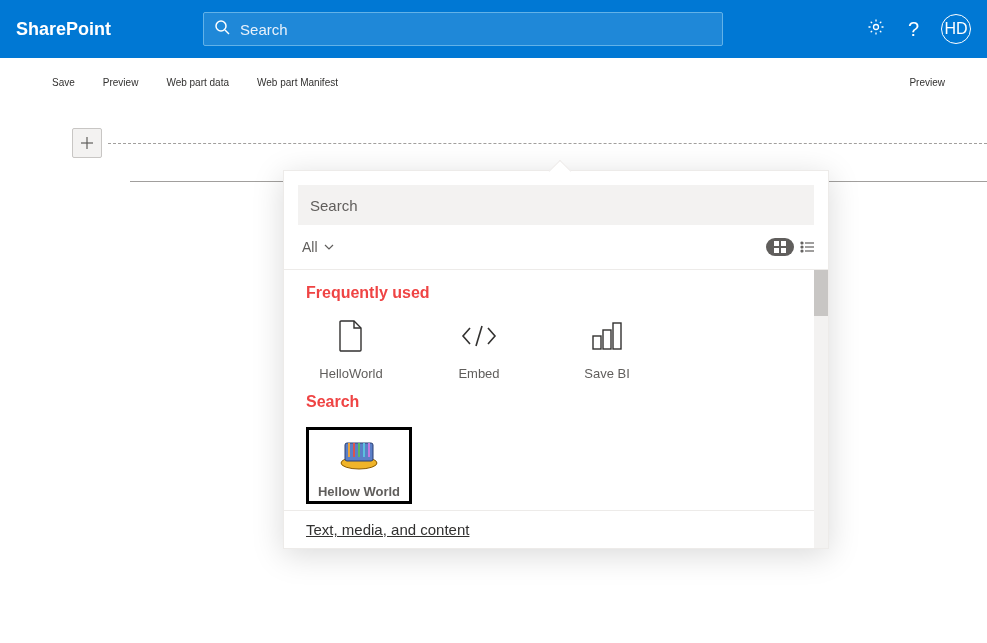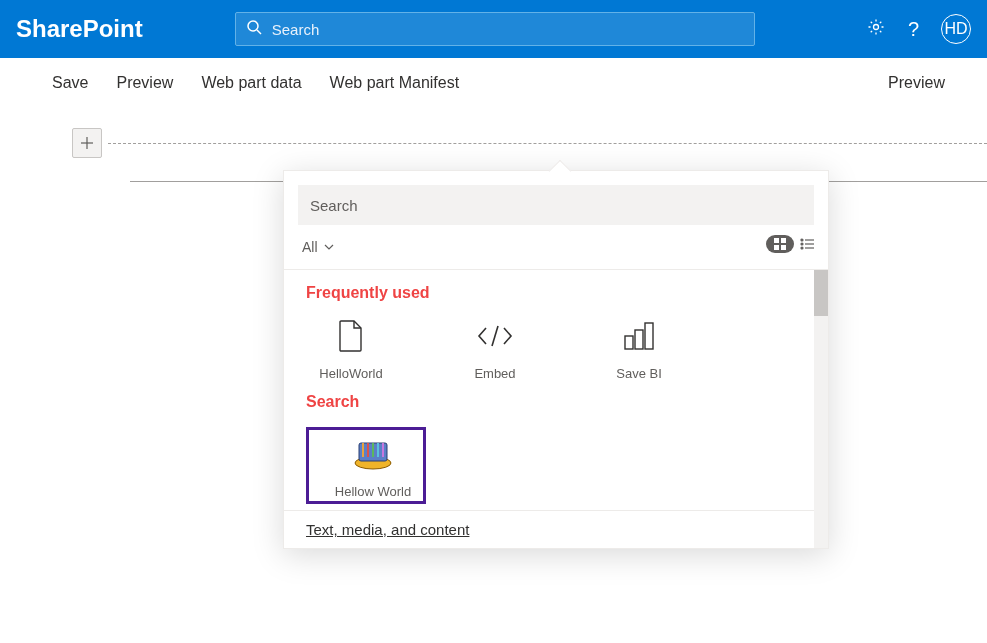--- a/index.html
+++ b/index.html
@@ -14,21 +14,21 @@
     .header {
       background: #0078d4;
       height: 58px;
       display: flex;
       align-items: center;
       padding: 0 16px;
       gap: 12px;
     }
     .brand {
       color: #fff;
-      font-size: 24px;
+      font-size: 18px;
       font-weight: 600;
       padding-right: 80px;
     }
     .search-wrap {
       flex: none;
       width: 520px;
     }
     .search-box {
       background: #1f88d8;
       border: 1px solid #62b2e8;
@@ -67,21 +67,21 @@
       font-weight: 400;
     }
     
     .cmdbar {
       height: 50px;
       display: flex;
       align-items: center;
       padding: 0 40px 0 50px;
       gap: 24px;
       color: #323130;
-      font-size: 16px;
+      font-size: 10px;
       border-bottom: 1px solid #fff;
     }
     .cmdbar-spacer { flex: 1; }
     .cmdbar button, .cmdbar a {
       background: none; border: none; font: inherit; color: inherit;
       cursor: pointer; padding: 4px 2px;
     }
     
     .canvas {
       position: relative;
@@ -154,21 +154,21 @@
       display: flex;
       align-items: center;
       padding: 0 12px;
     }
     .popup-search input {
       width: 100%; border: none; background: transparent; outline: none;
       font-size: 15px; color: #323130;
     }
     .popup-search input::placeholder { color: #605e5c; }
     .popup-toolbar {
-      display: flex; align-items: flex-start;
+      display: flex; align-items: center;
       padding: 0 14px 10px 14px;
       font-size: 14px; color: #605e5c;
     }
     .filter-btn {
       background: none; border: none; font: inherit; color: inherit;
       display: flex; align-items: center; gap: 6px; cursor: pointer;
       padding: 4px;
     }
     .view-toggle {
       margin-left: auto;
@@ -199,37 +199,38 @@
       background: #c8c6c4;
     }
     .section {
       padding: 14px 22px 6px 22px;
     }
     .section-title {
       font-size: 16px; font-weight: 600; color: #ef4444;
       margin-bottom: 16px;
     }
     .items-row {
-      display: flex; gap: 54px; flex-wrap: wrap;
+      display: flex; gap: 38px; flex-wrap: wrap;
     }
     .wp-item {
       width: 90px;
       display: flex; flex-direction: column; align-items: center;
       gap: 12px;
       cursor: pointer;
       font-size: 13px; color: #605e5c;
     }
     .wp-icon-box {
       width: 36px; height: 36px;
       display:flex; align-items:center; justify-content:center;
     }
     .highlight-box {
-      border: 3px solid #4c1d95;
-      padding: 6px 6px 2px 20px;
+      border: 3px solid #000000;
+      padding: 6px 6px 2px 6px;
       display: inline-block;
+      font-weight: bold;
     }
     .highlight-box .wp-item { width: 88px; }
     .local-icon {
       width: 44px; height: 36px;
       display:flex; align-items:center; justify-content:center;
       font-size: 26px;
     }
     .footer-section {
       border-top: 1px solid #edebe9;
       padding: 10px 22px;

